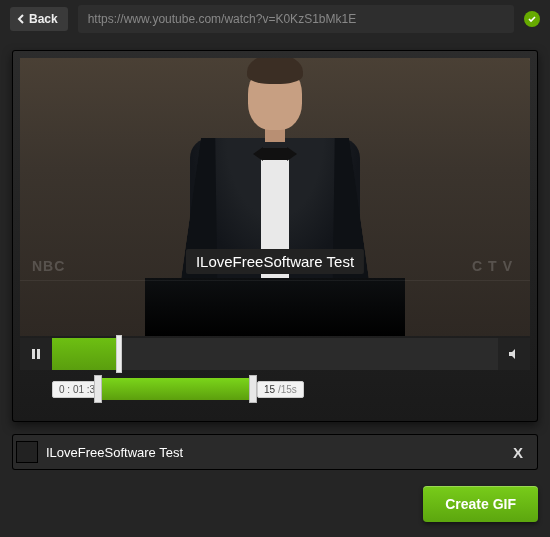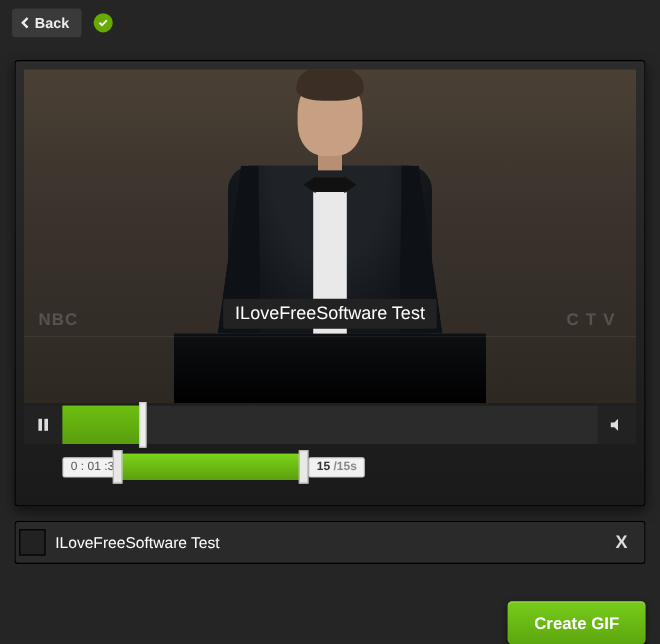--- a/index.html
+++ b/index.html
@@ -10,20 +10,21 @@
     height: 537px;
     overflow: hidden;
   }
   .topbar {
     display: flex;
     align-items: center;
     height: 38px;
     padding: 0 10px;
     gap: 10px;
     background: #252525;
+    justify-content: flex-end;
   }
   .back-btn {
     display: flex;
     align-items: center;
     gap: 3px;
     background: #3a3a3a;
     color: #eee;
     border: none;
     padding: 5px 10px 5px 6px;
     border-radius: 3px;
@@ -105,52 +106,52 @@
   .time-chip {
     position:absolute; left:32px; top:7px; background:#f2f2f2; color:#555;
     font-size:10px; padding:2px 6px 2px 6px; border:1px solid #ccc; border-radius:2px;
   }
   .trim-sel { position:absolute; left:78px; width:155px; top:4px; height:22px; background:linear-gradient(#7bd51a,#5c9f0d); }
   .handle { position:absolute; top:1px; width:8px; height:28px; background:#e8e8e8; border:1px solid #bbb; cursor:ew-resize;}
   .handle.left{ left:74px; }
   .handle.right{ left:229px; }
   .len-chip {
     position:absolute; left:237px; top:7px; background:#f2f2f2; color:#333;
-    font-size:10px; padding:2px 6px; border:1px solid #ccc; border-radius:2px;font-weight:bold;
+    font-size:10px; padding:2px 6px; border:1px solid #ccc; border-radius:2px;
   }
   .len-chip .dim{color:#888;}
   .caption-row {
     margin: 12px 12px 0 12px; height:36px; background:#2a2a2a; border-radius:3px;
     display:flex; align-items:center; padding:0 8px 0 4px;
     box-shadow:0 0 0 1px #000 inset;
   }
   .color-swatch { width:22px; height:22px; background:#222; border:1px solid #000; margin-right:4px;}
   .caption-input { flex:1; background:transparent; border:none; color:#fff; font-size:13px; outline:none; padding:4px; }
   .clear-btn { width:24px; height:24px; background:none; border:none; color:#ddd; font-size:15px; font-weight:bold; cursor:pointer;}
   .footer {
     margin:16px 12px 0 12px; display:flex; justify-content:flex-end;
   }
   .create-btn {
     background:linear-gradient(#78cc1a,#5ca60e);
     color:#fff; font-weight:bold; font-size:14px;
     border:none; padding:10px 22px; border-radius:4px; cursor:pointer;
     box-shadow:0 2px 4px rgba(0,0,0,.5), inset 0 1px 0 rgba(255,255,255,.25);
-    margin-top:15px;
   }
 </style>
 </head>
 <body>
 
 <div class="topbar">
   <button class="back-btn">
     <svg viewBox="0 0 10 10">
         <path d="M7 1 L3 5 L7 9" stroke="#eee" stroke-width="2" fill="none"></path>
       </svg>
     <span>Back</span>
   </button>
+  <input class="url-input" type="text" value="https://www.youtube.com/watch?v=K0KzS1bMk1E" style="">
   <div class="status-icon">
     <svg viewBox="0 0 10 10">
         <path d="M2 5 L4 7 L8 3" stroke="#fff" stroke-width="1.6" fill="none"></path>
       </svg>
   </div>
 </div>
 
 <div class="video-panel">
   <div class="video-frame">
     <div class="podium"></div>

